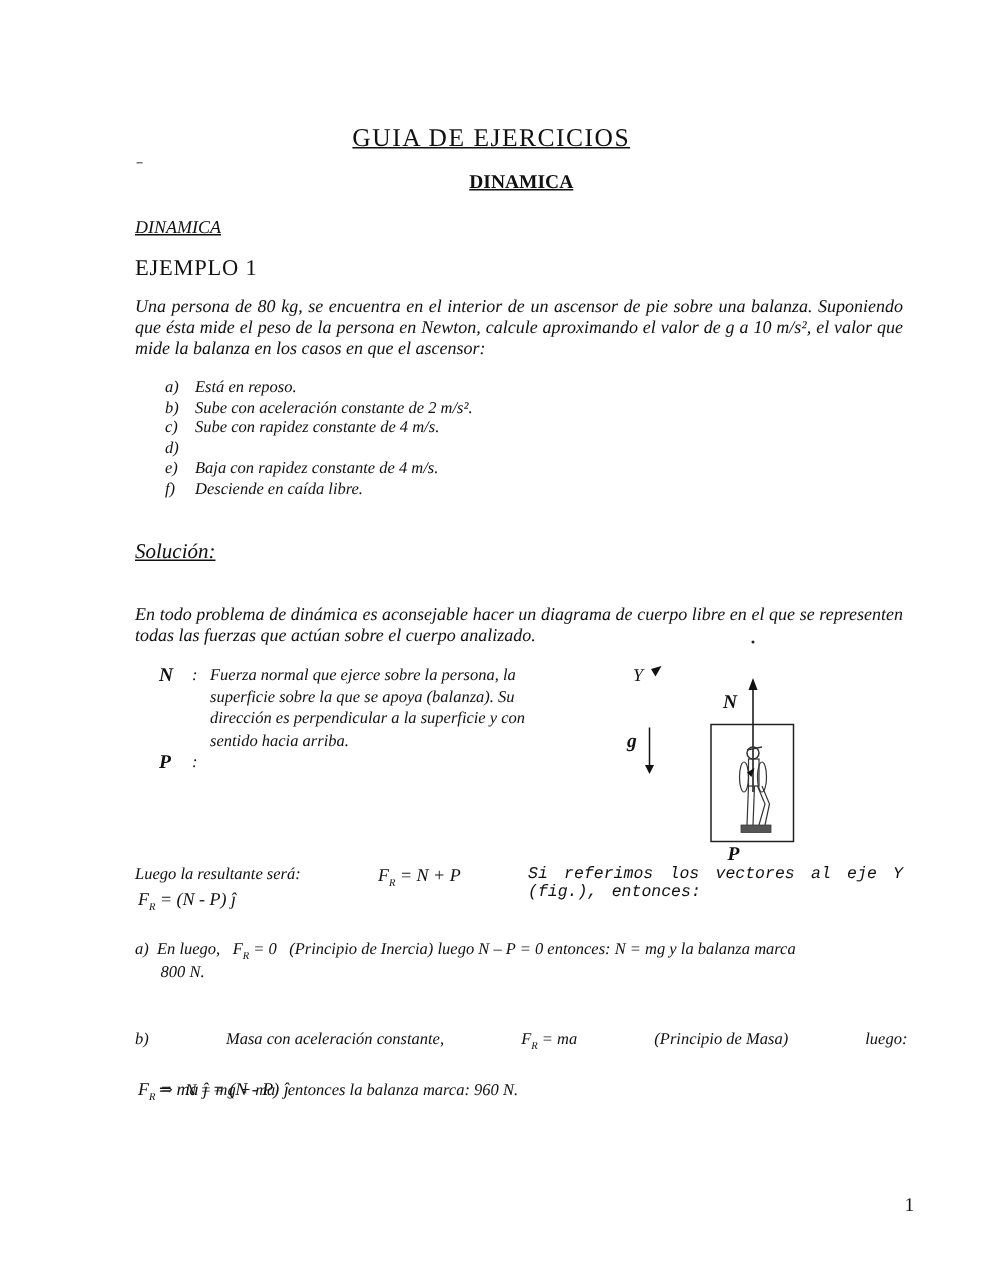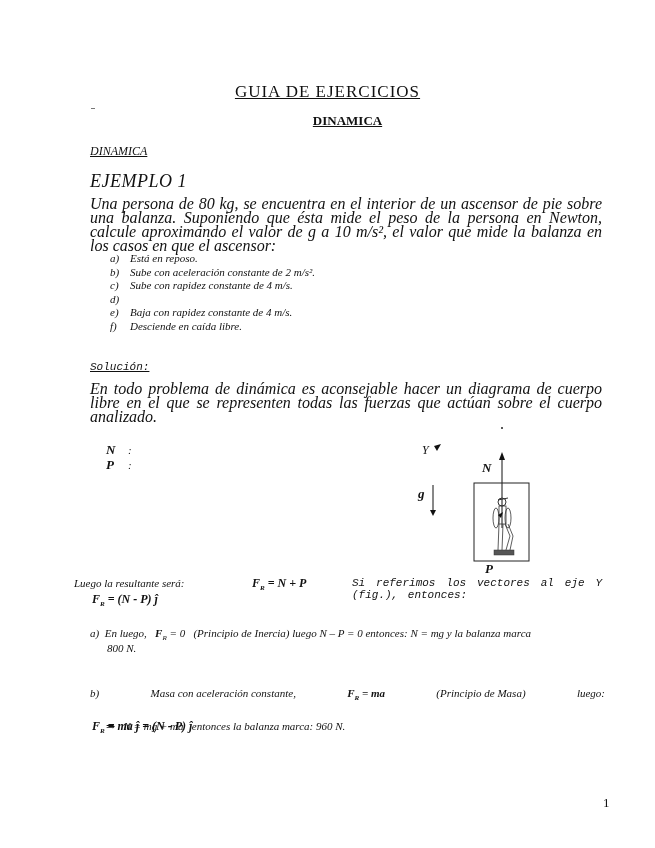--- a/index.html
+++ b/index.html
@@ -6,33 +6,33 @@
   body { width: 655px; height: 848px; position: relative; overflow: hidden;
          font-family: "Liberation Serif", "DejaVu Serif", serif; color: #111; }
   .abs { position: absolute; }
   .title { left: 0; width: 655px; top: 82px; text-align: center; font-size: 17px;
            letter-spacing: 1px; }
   .title span { text-decoration: underline; }
   .subtitle { left: 0; width: 695px; top: 113px; text-align: center; font-size: 13px; font-weight: bold; }
   .subtitle span { text-decoration: underline; }
   .dash { left: 91px; top: 108px; width: 4px; height: 1px; background: #777; }
   .h-din { left: 90px; top: 144px; font-size: 12px; font-style: italic; text-decoration: underline; }
-  .h-ej { left: 90px; top: 171px; font-size: 18px; font-style: italic; letter-spacing: 0.5px; }
-  .para { left: 90px; width: 512px; font-size: 16px; font-style: italic; line-height: 14px; text-align: justify; }
+  .h-ej { left: 90px; top: 171px; font-size: 15px; letter-spacing: 0.5px; }
+  .para { left: 90px; width: 512px; font-size: 12px; font-style: italic; line-height: 14px; text-align: justify; }
   .list { left: 110px; top: 252px; font-size: 11px; font-style: italic; line-height: 13.6px; }
   .list .row { display: flex; }
   .list .lbl { width: 20px; }
-  .sol { left: 90px; top: 361px; font-size: 11px; font-style: italic; text-decoration: underline; font-family: Liberation Mono, monospace; }
+  .sol { left: 90px; top: 361px; font-size: 14px; font-style: italic; text-decoration: underline; }
   .defs { left: 106px; top: 443px; width: 260px; font-size: 11px; font-style: italic; line-height: 14.5px; }
   .defs .row { display: flex; }
   .defs .sym { width: 22px; font-weight: bold; font-size: 13px; font-style: italic; }
   .defs .colon { width: 12px; }
   .defs .txt { flex: 1; }
   .fig { left: 400px; top: 420px; width: 140px; height: 160px; }
-  .math { font-style: italic; font-weight: bold; }
+  .math { font-style: italic; font-weight: normal; }
   .eqline { font-size: 11px; font-style: italic; }
   .pagenum { left: 603px; top: 795px; font-size: 13px; }
   sub { font-size: 7px; }
 </style>
 </head>
 <body>
 
 <div class="abs title"><span>GUIA  DE  EJERCICIOS </span></div>
 <div class="abs dash"></div>
 <div class="abs subtitle"><span>DINAMICA</span></div>
@@ -63,26 +63,27 @@
       <span>Baja con rapidez constante de 4 m/s.</span>
     </div>
   <div class="row">
       <span class="lbl">f)</span>
       <span>Desciende en caída libre.</span>
     </div>
 </div>
 
 <div class="abs sol">Solución:</div>
 
-<div class="abs para" style="top:382px;font-family:Liberation Serif, serif;">En todo problema de dinámica es aconsejable hacer un diagrama de cuerpo libre en el que se representen todas las fuerzas que actúan sobre el cuerpo analizado.</div>
+<div class="abs para" style="top:402px;font-family:Liberation Serif, serif;">En todo problema de dinámica es aconsejable hacer un diagrama de cuerpo libre en el que se representen todas las fuerzas que actúan sobre el cuerpo analizado.</div>
 
 <div class="abs defs">
   <div class="row">
     <span class="sym">N</span>
     <span class="colon">:</span>
+    <span class="txt">Fuerza normal que ejerce sobre la persona, la superficie sobre la que se apoya (balanza). Su dirección es perpendicular a la superficie y con sentido hacia arriba.</span>
   </div>
   <div class="row">
     <span class="sym">P</span>
     <span class="colon">:</span>
   </div>
 </div>
 
 <div class="abs fig">
   <svg width="140" height="160" viewBox="0 0 140 160">
 
@@ -107,21 +108,21 @@
     <ellipse cx="108" cy="98" rx="3" ry="10" fill="none" stroke="#333" stroke-width="0.8"></ellipse>
     <rect x="99" y="86" width="7" height="18" fill="none" stroke="#333" stroke-width="0.8"></rect>
     <polygon points="98,95 103,92 101,98" fill="#111"></polygon>
     <path d="M99,104 L98,130 M103,104 L102,130 M105,104 L110,116 L106,130 M108,104 L113,116 L110,130" stroke="#333" stroke-width="0.8" fill="none"></path>
     <rect x="94" y="130" width="20" height="5" fill="#555" stroke="#333" stroke-width="0.5"></rect>
 
     <text x="85" y="153" font-family="Liberation Serif, serif" font-style="italic" font-weight="bold" font-size="13" fill="#111">P</text>
   </svg>
 </div>
 
-<div class="abs eqline" style="left:74px; top:577px;">Luego la resultante será:</div>
+<div class="abs eqline" style="left:90px; top:577px;">Luego la resultante será:</div>
 <div class="abs eqline math" style="left:252px; top:576px; font-size:12px;">
   <span>F</span><sub>R</sub><span> = N + P</span>
 </div>
 <div class="abs eqline" style="left:352px; top:577px; width:250px; text-align:justify; word-spacing:3px;font-family:Liberation Mono, monospace;">Si referimos los vectores al eje Y (fig.), entonces:</div>
 <div class="abs eqline math" style="left:92px; top:592px; font-size:12px;">
   <span>F</span><sub>R</sub><span> = (N - P) ĵ</span>
 </div>
 
 <div class="abs eqline" style="left:90px; top:627px; width:515px;">
   <span>a)</span>&nbsp;

